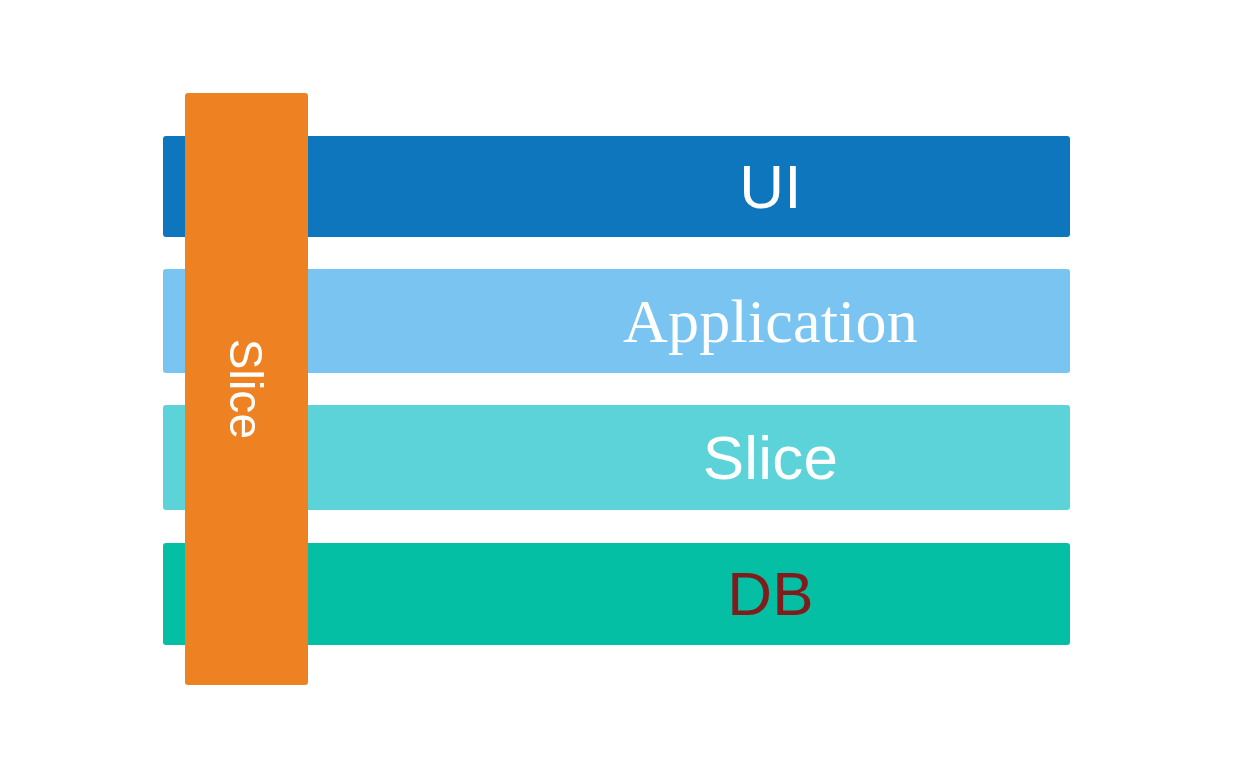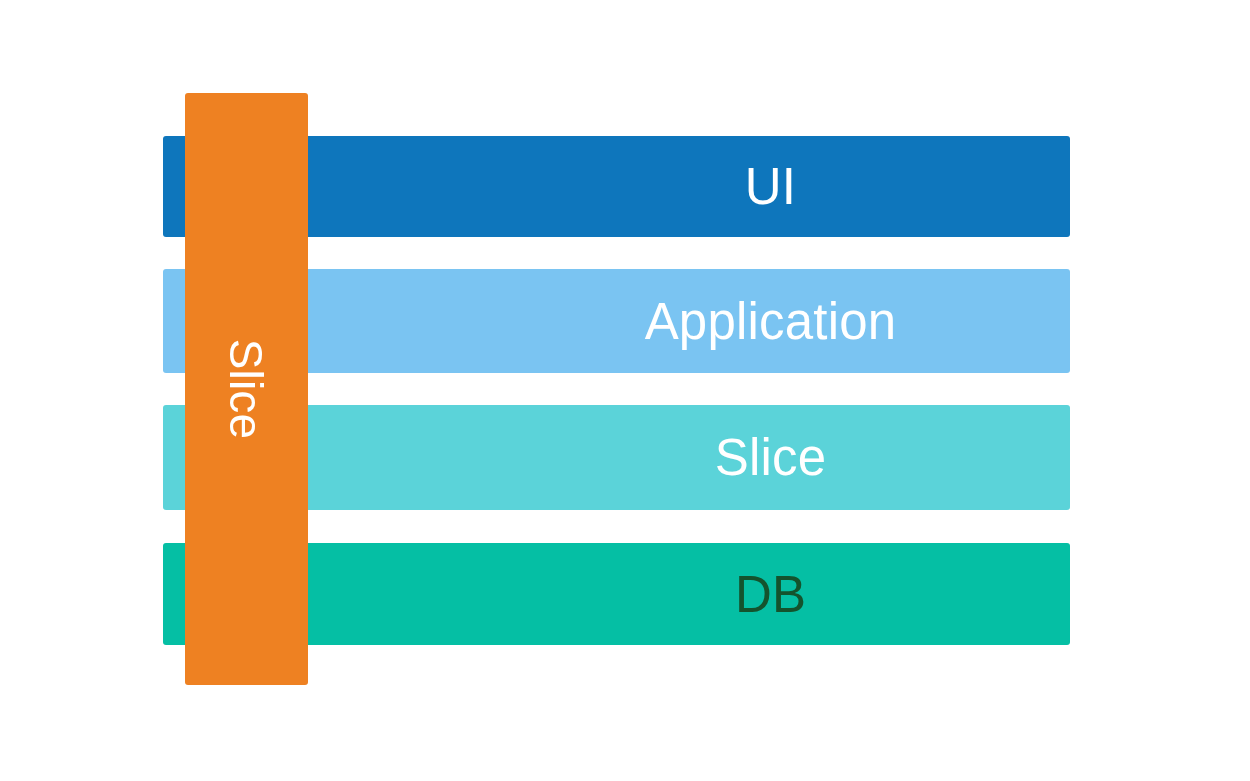--- a/index.html
+++ b/index.html
@@ -41,21 +41,21 @@
   .layer-label {
     position: absolute;
     left: 308px;
     right: 0;
     top: 0;
     bottom: 0;
     display: flex;
     align-items: center;
     justify-content: center;
     color: #ffffff;
-    font-size: 51px;
+    font-size: 62px;
     font-weight: 400;
     letter-spacing: 0.2px;
     line-height: 1;
     white-space: nowrap;
   }
 
   
   .bar-ui          { top: 136px; height: 101px; }
   .bar-application { top: 269px; height: 104px; }
   .bar-domain      { top: 405px; height: 105px; }
@@ -90,29 +90,29 @@
 
 <div id="canvas" style="background-color: rgb(255, 255, 255);">
 
   <div class="layer-stack">
 
     <div class="layer-bar bar-ui" style="background-color: rgb(14, 118, 188);">
       <div class="layer-label" style="color: rgb(255, 255, 255);">UI</div>
     </div>
 
     <div class="layer-bar bar-application" style="background-color: rgb(122, 196, 242);">
-      <div class="layer-label" style="color: rgb(255, 255, 255);">Application</div>
+      <div class="layer-label" style="color: rgb(255, 255, 255); font-family: Liberation Serif, serif;">Application</div>
     </div>
 
     <div class="layer-bar bar-domain" style="background-color: rgb(91, 211, 217);">
       <div class="layer-label" style="color: rgb(255, 255, 255);">Slice</div>
     </div>
 
     <div class="layer-bar bar-db" style="background-color: rgb(5, 191, 164);">
-      <div class="layer-label" style="color: #14532d;">DB</div>
+      <div class="layer-label" style="color: #7f1d1d;">DB</div>
     </div>
 
   </div>
 
   <div class="slice-bar" style="background-color: rgb(238, 129, 34);">
     <div class="slice-label" style="color: rgb(255, 255, 255);">Slice</div>
   </div>
 
 </div>
 

